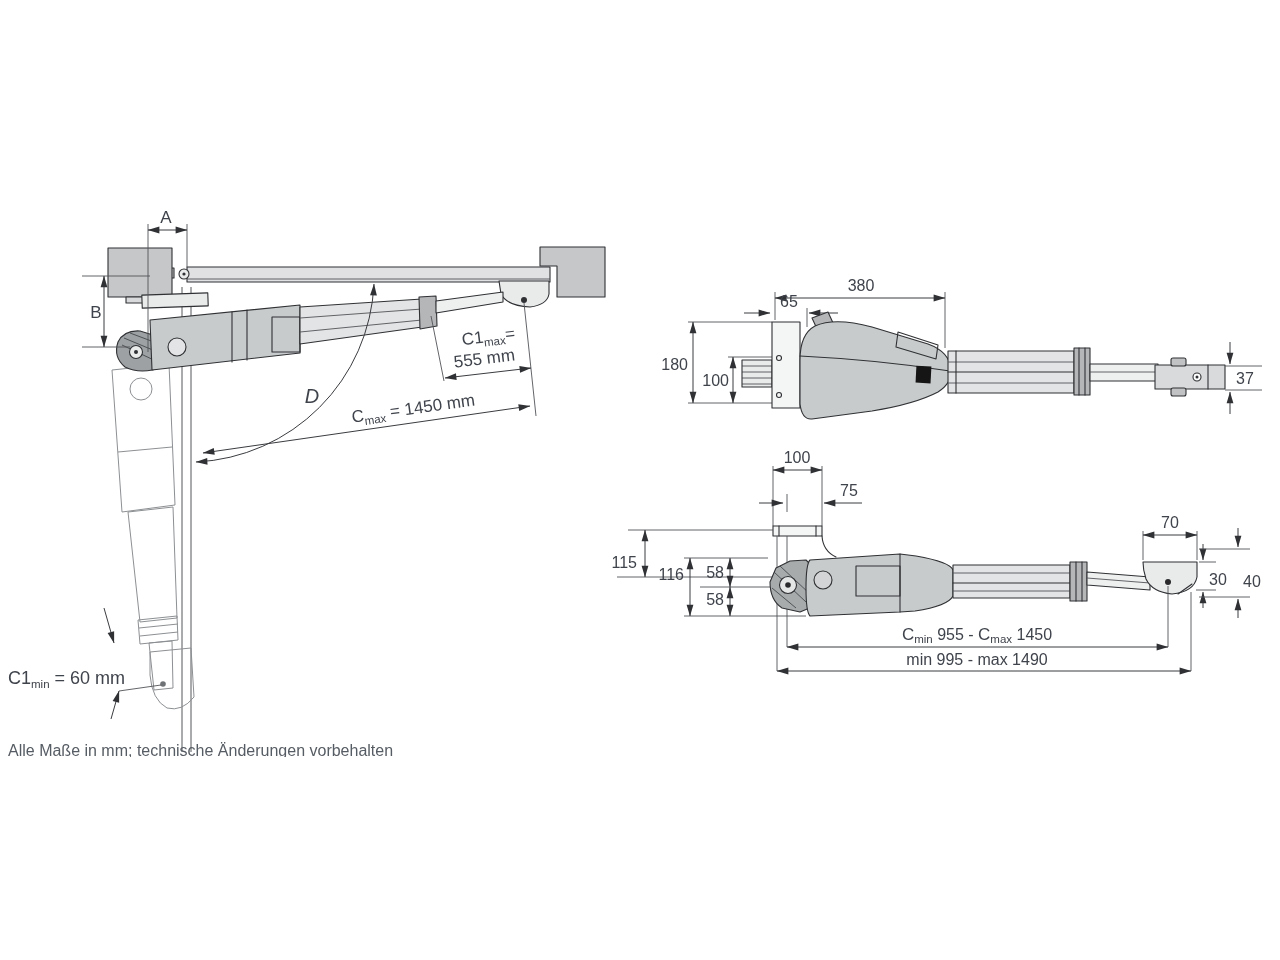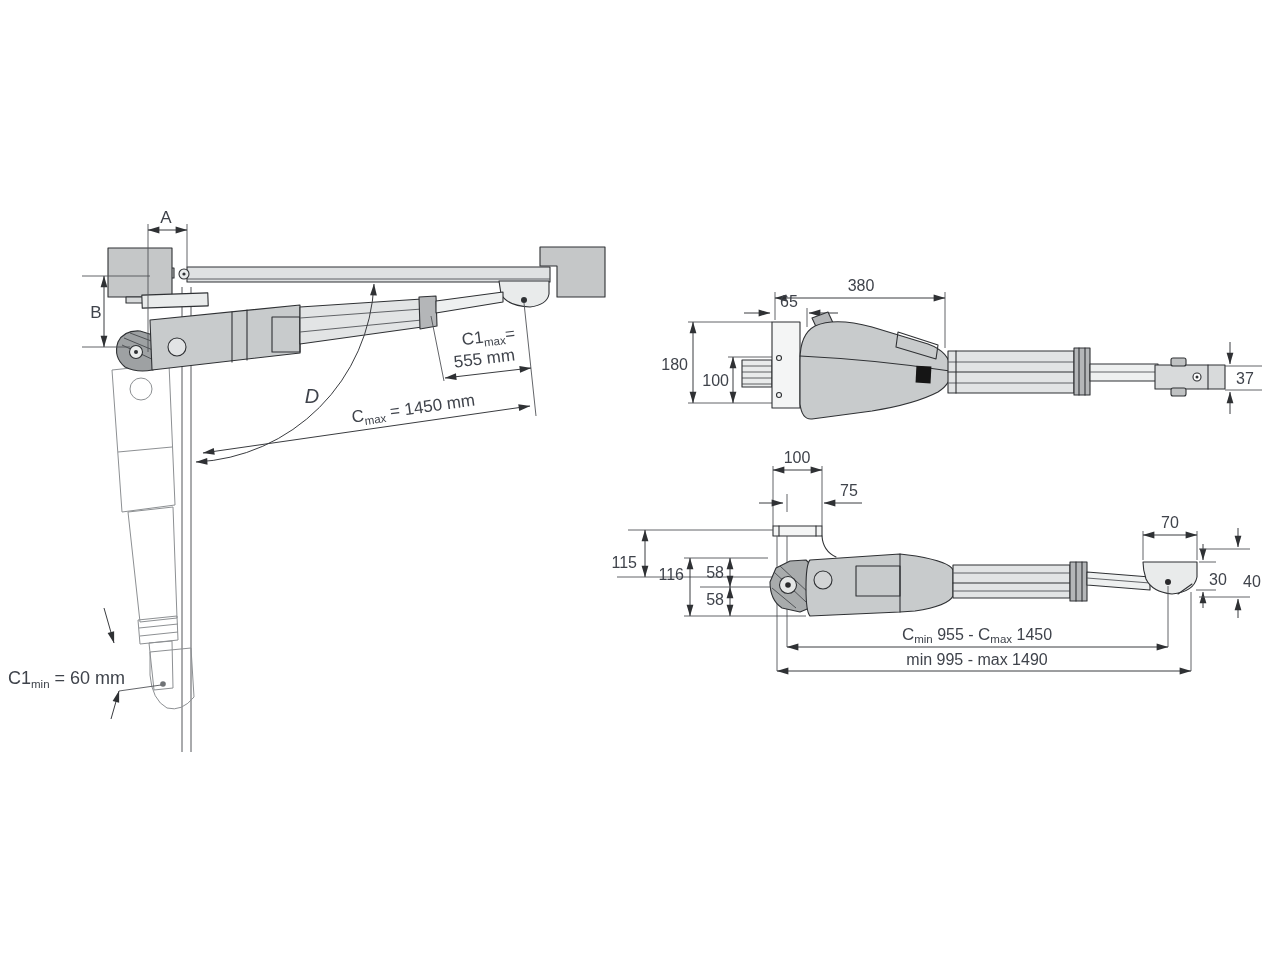--- a/index.html
+++ b/index.html
@@ -289,13 +289,14 @@
       <text class="t16" x="977" y="640" text-anchor="middle"><tspan class="t17">C</tspan><tspan class="sub" dy="3">min</tspan><tspan dy="-3"> 955 - </tspan><tspan class="t17">C</tspan><tspan class="sub" dy="3">max</tspan><tspan dy="-3"> 1450</tspan></text>
     </g>
     <g>
       <line class="ext" x1="1191" y1="592" x2="1191" y2="671"></line>
       <line class="dim" x1="777" y1="671" x2="1191" y2="671" marker-start="url(#ar)" marker-end="url(#ar)"></line>
       <text class="t16" x="977" y="665" text-anchor="middle">min 995 - max 1490</text>
     </g>
   </g>
 </svg>
 
+<div class="footer-note">Alle Maße in mm; technische Änderungen vorbehalten</div>
 </div>
 
 </body></html>

